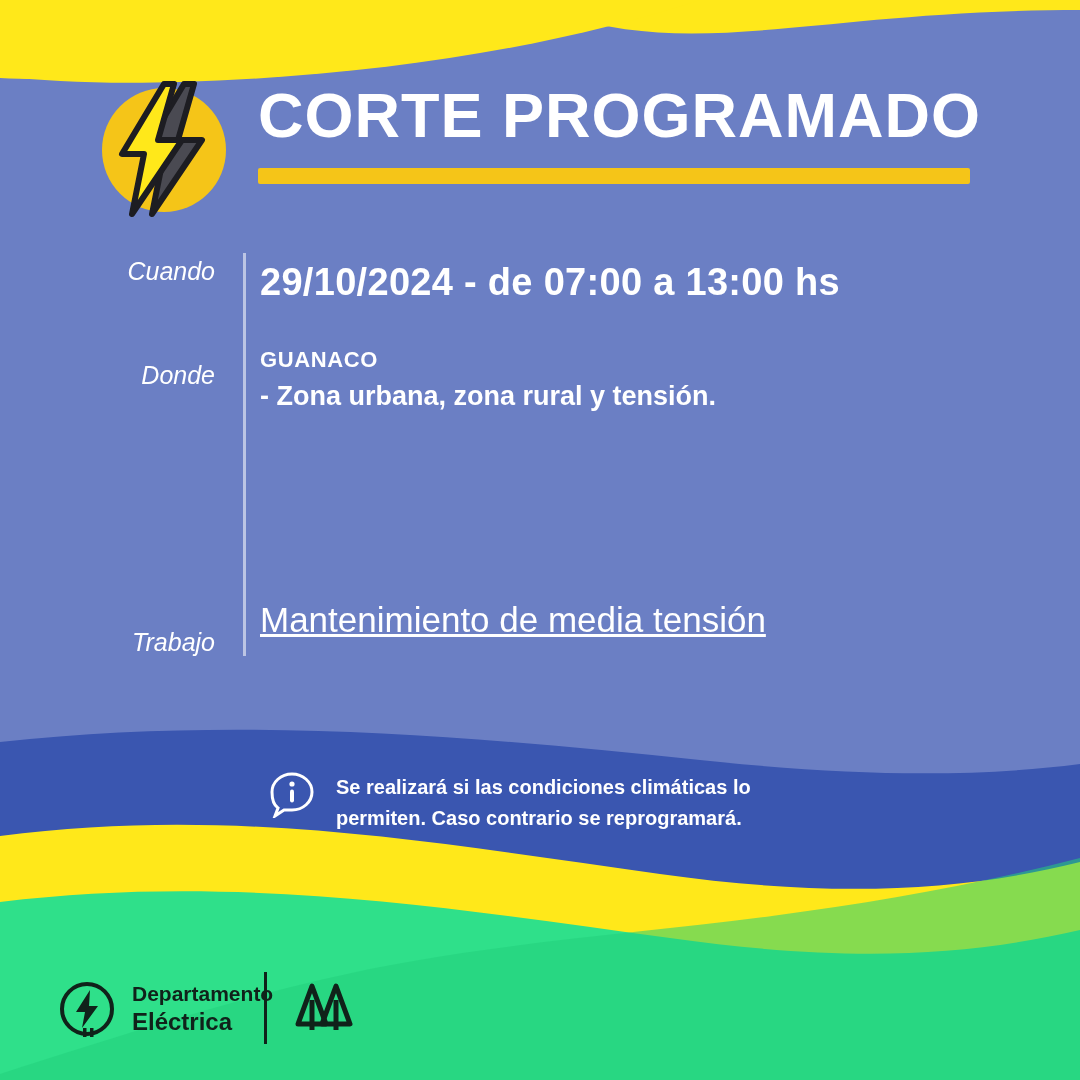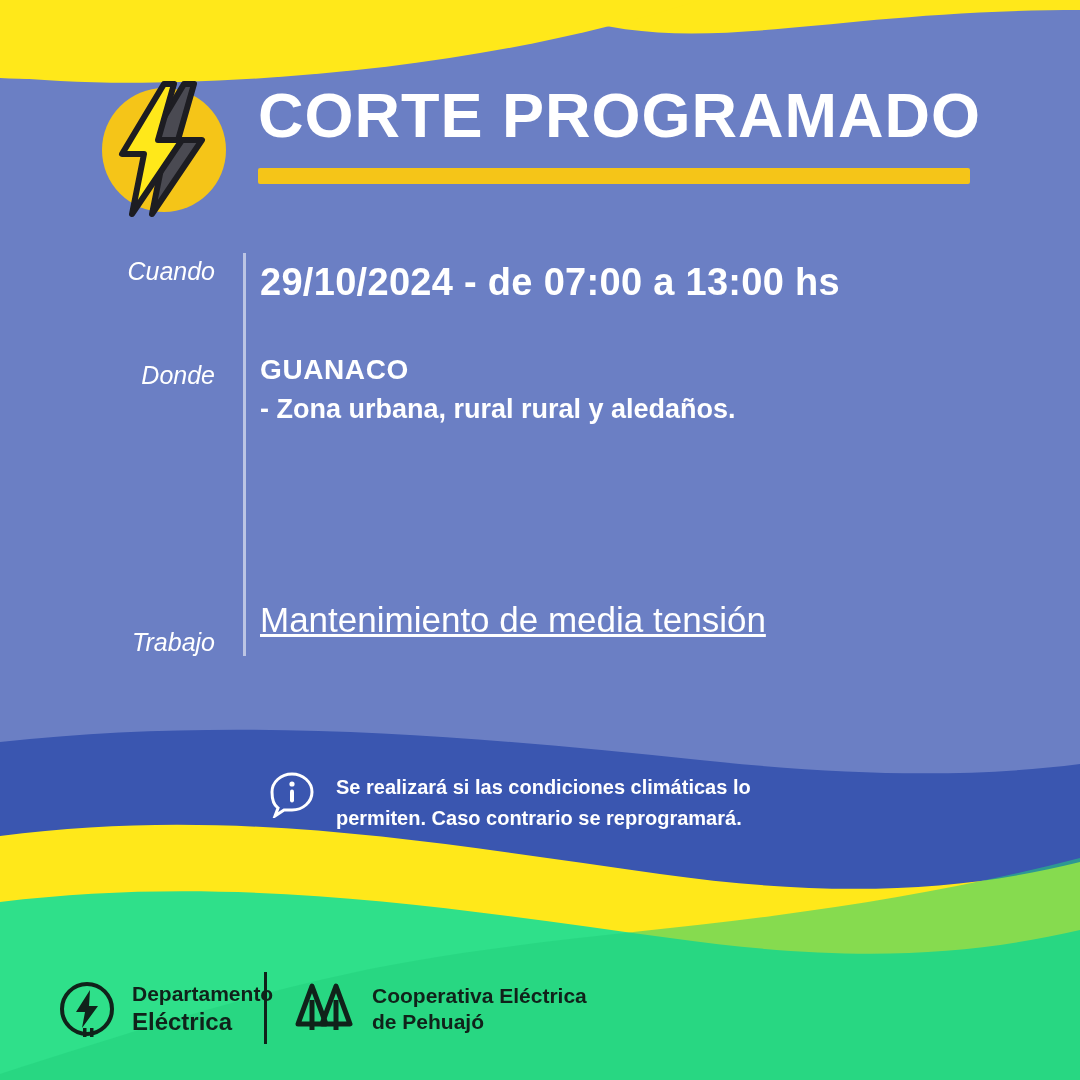--- a/index.html
+++ b/index.html
@@ -92,24 +92,24 @@
     top: 16px;
     font-size: 38px;
     font-weight: 700;
     letter-spacing: 0.3px;
   }
 
   .row-where { top: 108px; }
   .row-where .row-label { top: 8px; }
   .row-where .row-value { top: -6px; }
   .where-main {
-    font-size: 28px;
+    font-size: 22px;
     font-weight: 700;
     letter-spacing: 0.6px;
-    margin: 7px 0 8px 0;
+    margin: 0 0 8px 0;
   }
   .where-sub {
     font-size: 27px;
     font-weight: 700;
     margin: 0;
   }
 
   .row-work { top: 355px; }
   .row-work .row-label { top: 28px; }
   .row-work .row-value {
@@ -215,21 +215,21 @@
 
     <div class="row row-when">
       <div class="row-label">Cuando</div>
       <div class="row-value">29/10/2024 - de 07:00 a 13:00 hs</div>
     </div>
 
     <div class="row row-where">
       <div class="row-label">Donde</div>
       <div class="row-value">
         <p class="where-main">GUANACO</p>
-        <p class="where-sub">- Zona urbana, rural rural y aledaños.</p>
+        <p class="where-sub">- Zona urbana, zona rural y tensión.</p>
       </div>
     </div>
 
     <div class="row row-work">
       <div class="row-label">Trabajo</div>
       <div class="row-value">Mantenimiento de media tensión</div>
     </div>
   </div>
 
   <div class="note">
@@ -267,20 +267,16 @@
 
     <div class="brand brand-coop">
       <span class="brand-icon">
         <svg width="68" height="62" viewBox="0 0 68 62" xmlns="http://www.w3.org/2000/svg">
           <path d="M22,8 L36,46 L8,46 Z" fill="none" stroke="#10221a" stroke-width="5" stroke-linejoin="round"></path>
           <path d="M46,8 L60,46 L32,46 Z" fill="none" stroke="#10221a" stroke-width="5" stroke-linejoin="round"></path>
           <path d="M22,22 L22,52" stroke="#10221a" stroke-width="5"></path>
           <path d="M46,22 L46,52" stroke="#10221a" stroke-width="5"></path>
         </svg>
       </span>
-      <span class="brand-text">
-        <span class="l1">Cooperativa Eléctrica</span><br>
-        <span class="l2">de Pehuajó</span>
-      </span>
     </div>
   </div>
 
 </div>
 
 </body></html>

